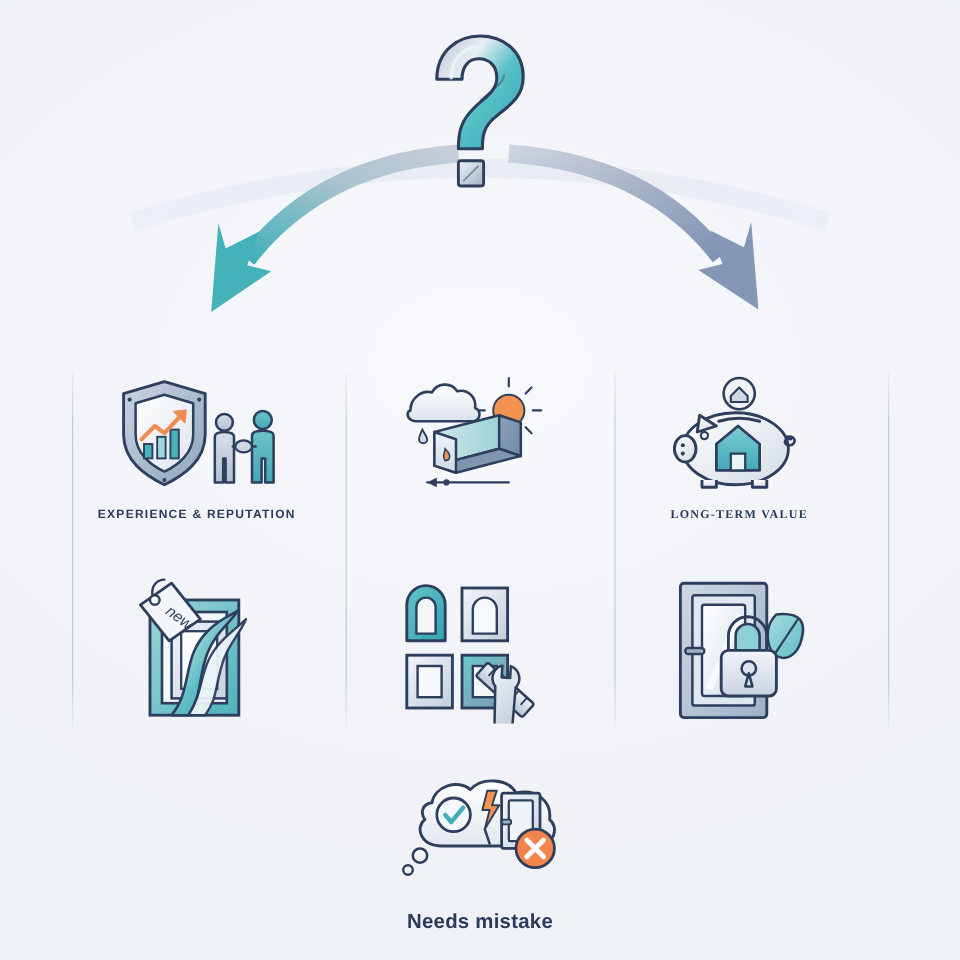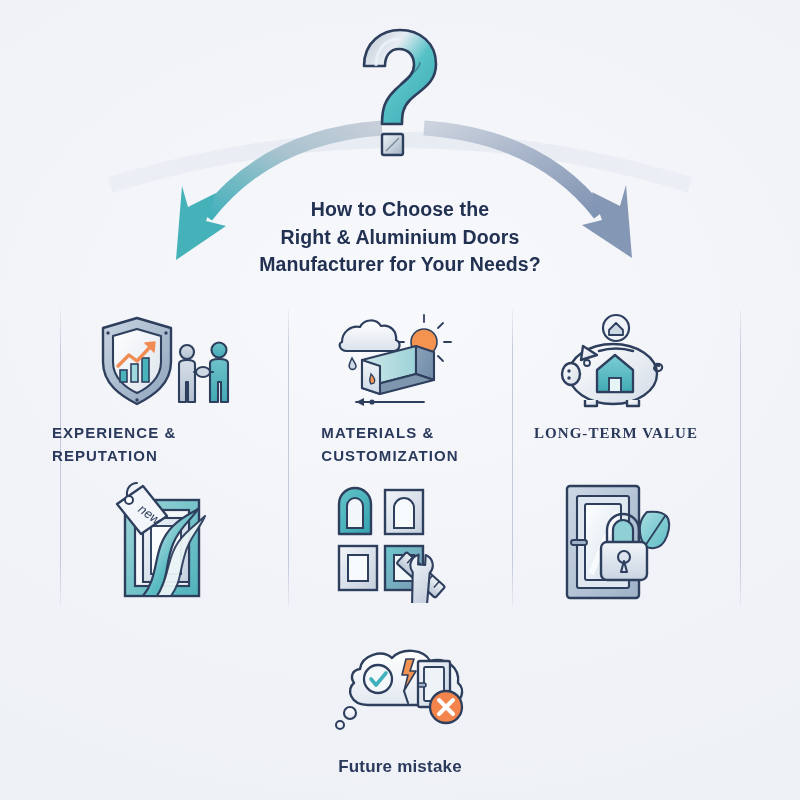--- a/index.html
+++ b/index.html
@@ -54,23 +54,23 @@
   
   .cell {
     position:absolute;
     width:224px;
     display:flex; flex-direction:column;
     align-items:center;
   }
   .cell .art { height:100px; display:flex; align-items:center; justify-content:center; }
   .cell .cap {
     margin-top:10px;
-    text-align:left;
+    text-align:center;
     color:#2b3a5c;
-    font-size:15px;
+    font-size:10px;
     font-weight:bold;
     letter-spacing:1.05px;
     line-height:1.5;
     white-space:pre-line;
   }
 
   .r1 { top:312px; }
   .r2 { top:478px; }
   .c1 { left:52px; }
   .c2 { left:278px; }
@@ -144,23 +144,20 @@
     </defs>
     <path d="M24 44 C24 20 42 8 60 8 C80 8 96 21 96 42 C96 62 80 68 70 78
              C63 85 62 92 62 102 L42 102 C42 86 45 78 55 68 C64 59 74 54 74 43
              C74 33 68 27 59 27 C50 27 45 34 45 44 Z" fill="url(#gQ)" stroke="#2e3f5e" stroke-width="2.6" stroke-linejoin="round"></path>
     <path d="M36 44 C36 26 47 17 59 17" fill="none" stroke="#eef4f7" stroke-width="3" opacity=".8"></path>
     <path d="M60 62 C68 54 80 48 80 40" fill="none" stroke="#2e3f5e" stroke-width="1.6" opacity=".45"></path>
     <rect x="42" y="112" width="21" height="21" rx="2" fill="url(#gQ2)" stroke="#2e3f5e" stroke-width="2.4"></rect>
     <path d="M46 129 L59 116" stroke="#2e3f5e" stroke-width="1.4" opacity=".5"></path>
   </svg>
 
-  <div class="title">How to Choose the
-Right &amp; Aluminium Doors
-Manufacturer for Your Needs?</div>
 
   <div class="divider d1"></div>
   <div class="divider d2"></div>
   <div class="divider d3"></div>
   <div class="divider d4"></div>
 
   <div class="cell r1 c1">
     <div class="art">
       <svg width="150" height="100" viewBox="0 0 150 100">
         <defs>
@@ -250,22 +247,20 @@
         <path d="M96 34 L114 40 L114 68 L96 62 Z" fill="url(#gProfSide)" stroke="#2e3f5e" stroke-width="2.1" stroke-linejoin="round"></path>
         <path d="M42 76 L60 82 L114 68 L96 62 Z" fill="#7f96af" stroke="#2e3f5e" stroke-width="2.1" stroke-linejoin="round"></path>
         <path d="M42 48 L60 54 L60 82 L42 76 Z" fill="url(#gProfFace)" stroke="#2e3f5e" stroke-width="2.1" stroke-linejoin="round"></path>
         <path d="M51 72 C48 68 51 64 51 62 C53 64 56 68 54 71 Z" fill="#f3934f" stroke="#2e3f5e" stroke-width="1.3"></path>
 
         <path d="M36 90 L104 90" stroke="#2e3f5e" stroke-width="1.8" stroke-linecap="round"></path>
         <path d="M36 90 L44 86 L44 94 Z" fill="#2e3f5e"></path>
         <circle cx="52" cy="90" r="2.6" fill="#2e3f5e"></circle>
       </svg>
     </div>
-    <div class="cap">MATERIALS &amp;
-CUSTOMIZATION</div>
   </div>
 
   <div class="cell r1 c3">
     <div class="art">
       <svg width="130" height="100" viewBox="0 0 130 100">
         <defs>
           <linearGradient id="gPig" x1="0" y1="0" x2="1" y2="1">
             <stop offset="0%" stop-color="#ffffff"></stop>
               <stop offset="100%" stop-color="#d4dce7"></stop>
           </linearGradient>
@@ -460,16 +455,16 @@
         <path d="M84 46 L88 58" stroke="#2e3f5e" stroke-width="2.1" stroke-linecap="round"></path>
 
         <rect x="98" y="16" width="32" height="46" rx="2" fill="url(#gDoor2)" stroke="#2e3f5e" stroke-width="2.3"></rect>
         <rect x="104" y="22" width="20" height="34" rx="1.5" fill="#eef3f8" stroke="#2e3f5e" stroke-width="1.9"></rect>
         <rect x="98" y="38" width="8" height="4" rx="2" fill="#9fb2c8" stroke="#2e3f5e" stroke-width="1.6"></rect>
 
         <circle cx="126" cy="62" r="16" fill="#f3854c" stroke="#2e3f5e" stroke-width="2.3"></circle>
         <path d="M119 55 L133 69 M133 55 L119 69" stroke="#ffffff" stroke-width="4" stroke-linecap="round"></path>
       </svg>
     </div>
-    <div class="cap">Future mistake</div>
+    <div class="cap">Needs mistake</div>
   </div>
 
 </div>
 
 </body></html>

